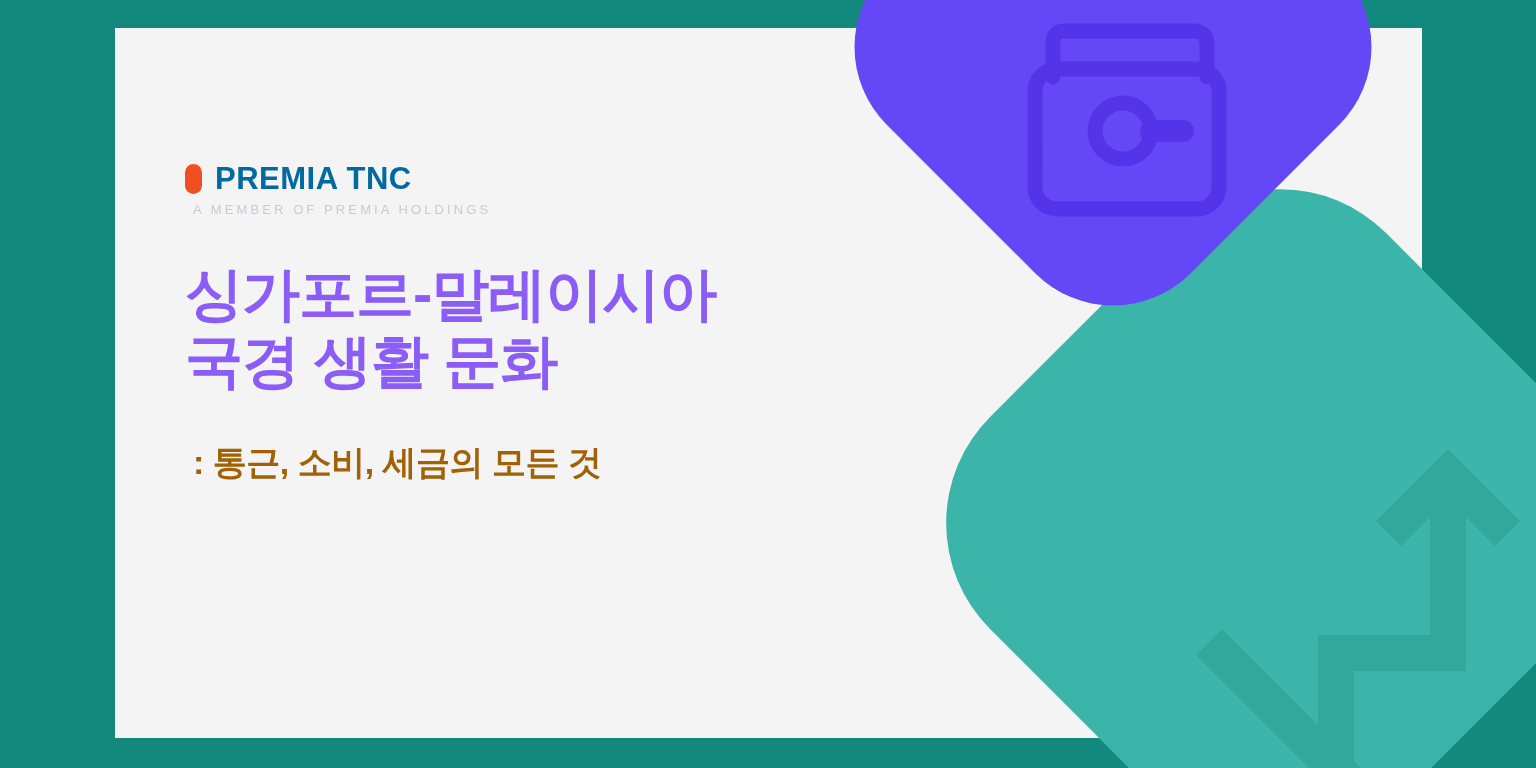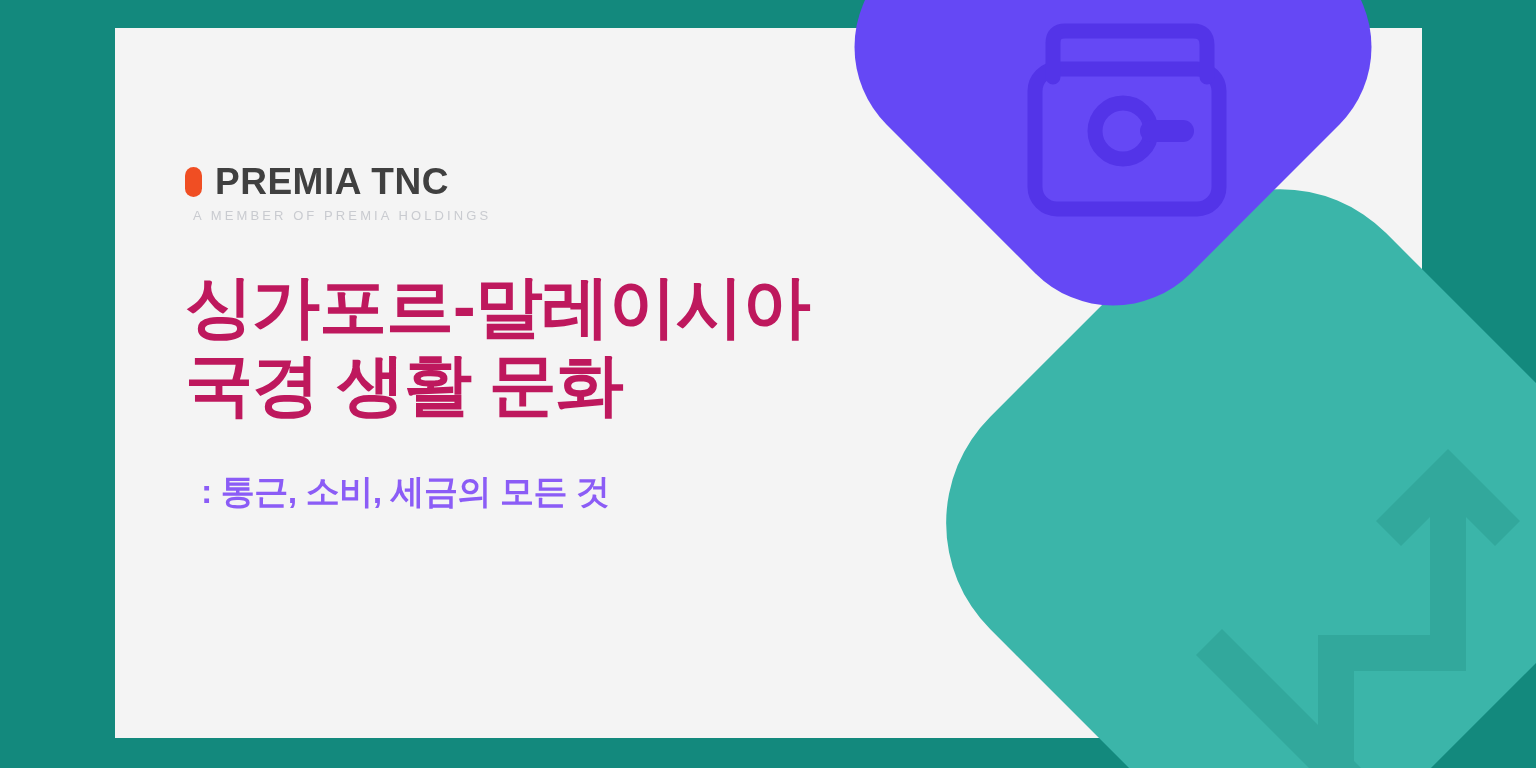--- a/index.html
+++ b/index.html
@@ -95,55 +95,55 @@
   }
   .logo-mark {
     width: 17px;
     height: 30px;
     background: #F04E23;
     border-radius: 9px;
     margin-right: 13px;
     flex: none;
   }
   .logo-word {
-    font-size: 37px;
+    font-size: 31px;
     font-weight: bold;
     letter-spacing: 0.5px;
-    color: #404040;
+    color: #0369a1;
     line-height: 1;
     text-align: right;
   }
   .logo-tag {
     margin-top: 8px;
     margin-left: 8px;
     font-size: 13px;
     letter-spacing: 3.1px;
     color: #C9CBD0;
     font-weight: normal;
     white-space: nowrap;
   }
 
   
   .headline {
-    color: #be185d;
-    font-size: 68px;
+    color: #8b5cf6;
+    font-size: 58px;
     font-weight: bold;
     line-height: 1.15;
     letter-spacing: -1px;
     margin: 0 0 46px 0;
   }
   .headline .line { display: block; white-space: nowrap; }
 
   
   .subtitle {
-    color: #8b5cf6;
+    color: #a16207;
     font-size: 34px;
     font-weight: bold;
     letter-spacing: -0.5px;
-    margin: 16px;
+    margin: 8px;
     white-space: nowrap;
   }
 </style>
 </head>
 <body>
 
 <div class="stage">
 
   <div class="card">
 

